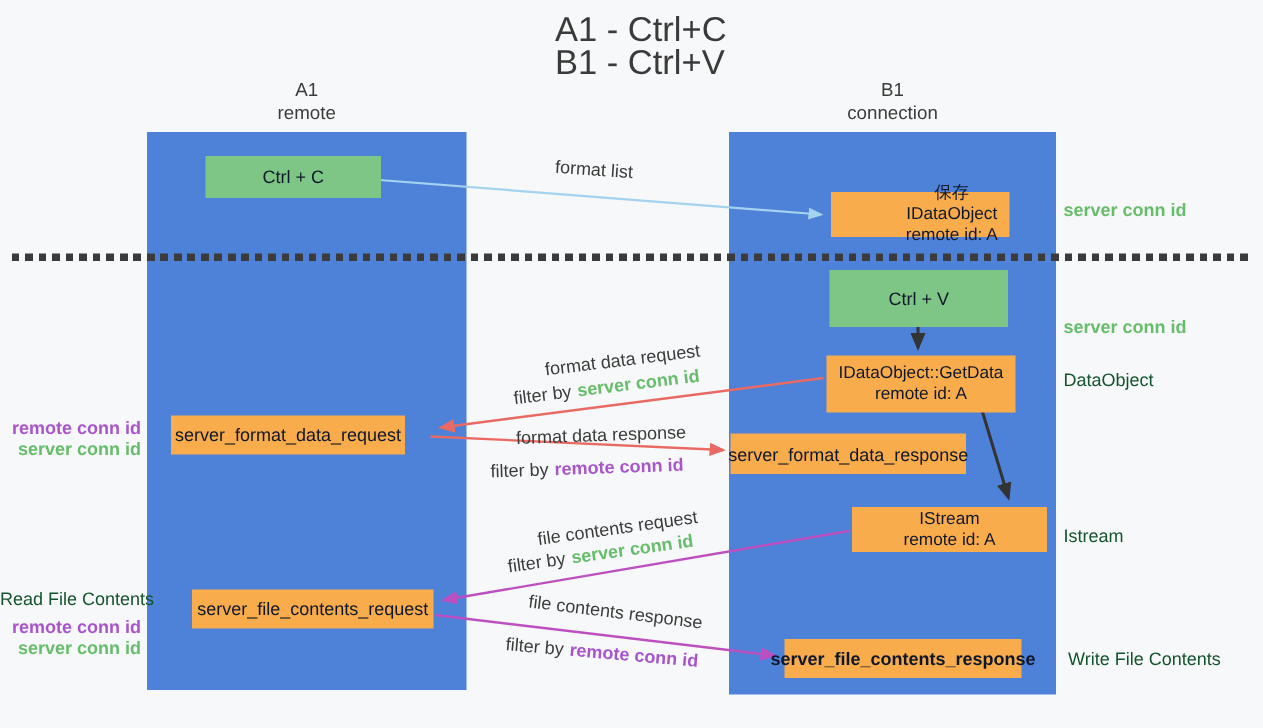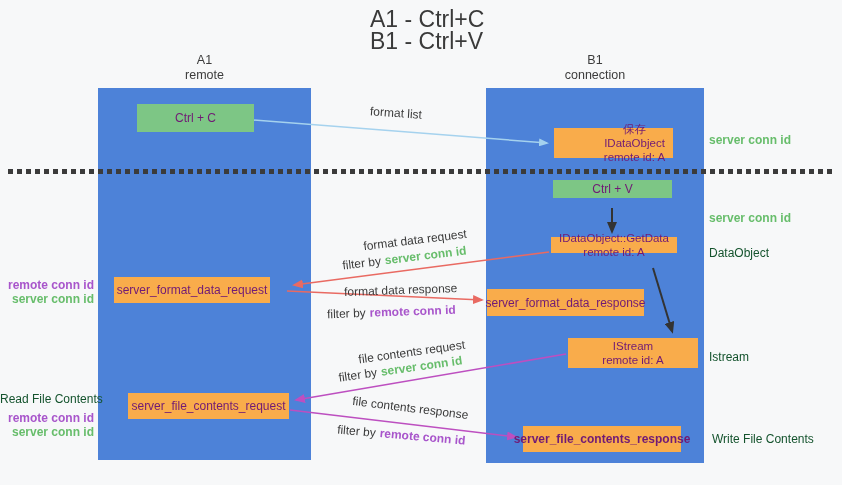--- a/index.html
+++ b/index.html
@@ -34,29 +34,29 @@
   .lane.right{left:486px;width:218px;height:375px;}
   
   .divider{
     position:absolute;left:8px;top:169px;width:828px;height:5px;
     background:repeating-linear-gradient(to right,#3b3b3b 0 5px,transparent 5px 9px);
   }
   
   .node{
     position:absolute;
     display:flex;flex-direction:column;align-items:center;justify-content:center;
-    color:#701a75;font-size:12px;line-height:14px;text-align:center;
+    color:#0f172a;font-size:12px;line-height:14px;text-align:center;
     box-sizing:border-box;
   }
   .node.green{background:#7dc685;}
   .node.orange{background:#f9ac4b;}
   .n-ctrlc{left:137px;top:104px;width:117px;height:28px;}
   .n-save{left:554px;top:128px;width:119px;height:30px;font-size:11.5px;padding-left:42px;}
-  .n-ctrlv{left:553px;top:180px;width:119px;height:18px;}
-  .n-getdata{left:551px;top:237px;width:126px;height:16px;font-size:11.5px;}
+  .n-ctrlv{left:553px;top:180px;width:119px;height:38px;}
+  .n-getdata{left:551px;top:237px;width:126px;height:38px;font-size:11.5px;}
   .n-istream{left:568px;top:338px;width:130px;height:30px;font-size:11.5px;}
   .n-fmtreq{left:114px;top:277px;width:156px;height:26px;}
   .n-fmtres{left:487px;top:289px;width:157px;height:27px;}
   .n-filereq{left:128px;top:393px;width:161px;height:26px;}
   .n-fileres{left:523px;top:426px;width:158px;height:26px;font-weight:bold;}
   
   .side{
     position:absolute;font-size:12px;color:#14532d;white-space:nowrap;
   }
   .side.rt{left:709px;}

